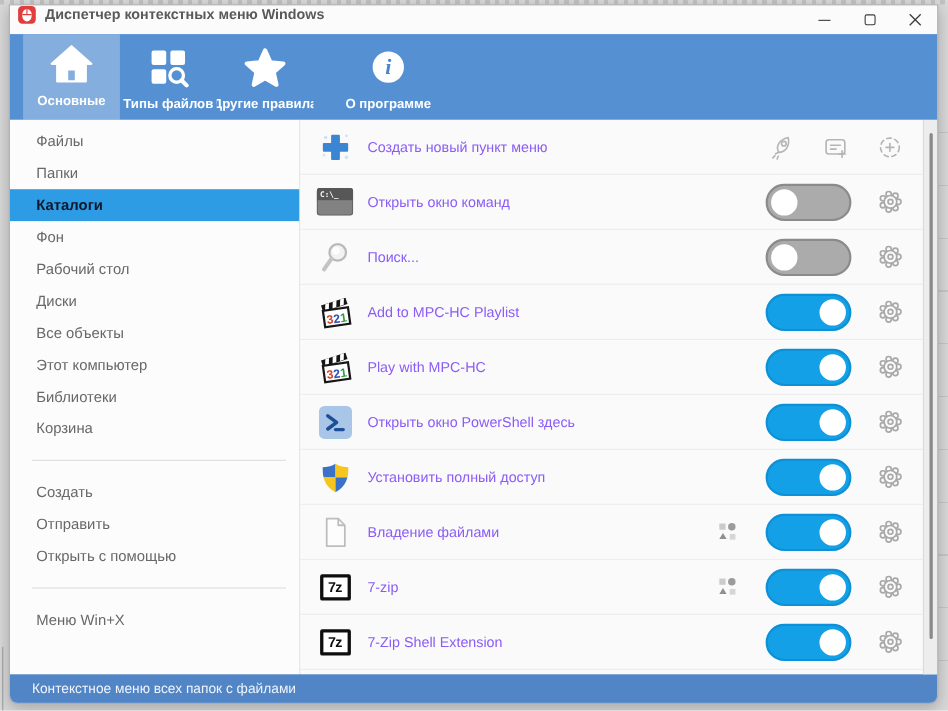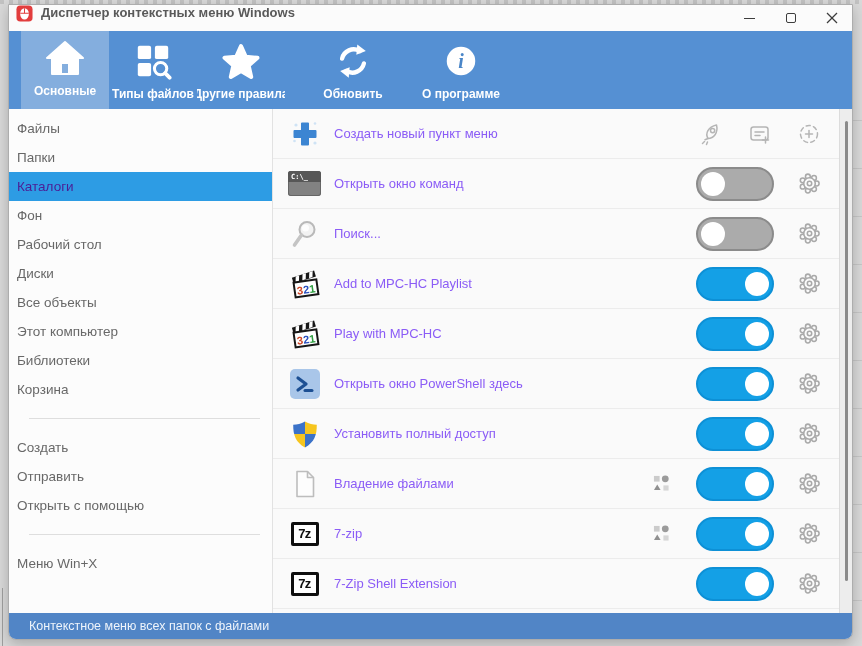--- a/index.html
+++ b/index.html
@@ -30,23 +30,23 @@
     justify-content:flex-end; padding-bottom:8px; cursor:pointer; overflow:hidden; }
   .tbtn.active { background:var(--toolbar-active-tile,#84aede);justify-content:center; }
   .tbtn:nth-child(4) { margin-left:24px; }
   .tbtn:nth-child(5) { margin-left:20px; }
   .ticon { height:48px; display:flex; align-items:center; justify-content:center; }
   .tlabel { font-size:12px; font-weight:bold; color:#fff; white-space:nowrap; margin-top:2px; }
 
   
   .content { flex:1; display:flex; min-height:0; background:#fafafa; }
   .sidebar { flex:0 0 264px; background:#fcfcfc; border-right:1px solid #e2e2e2; padding-top:5px; }
-  .sitem { height:29px; line-height:29px; padding-left:8px; font-size:13.5px; color:#686868;
+  .sitem { height:29px; line-height:29px; padding-left:24px; font-size:13.5px; color:#686868;
     cursor:pointer; white-space:nowrap; }
-  .sitem.selected { background:var(--sidebar-selected,#2d9ce4); color:#4c1d95; }
+  .sitem.selected { background:var(--sidebar-selected,#2d9ce4); color:#0f172a;font-weight:bold; }
   .ssep { height:1px; background:#dedede; margin:14px 12px 14px 20px; }
 
   .main { flex:1; display:flex; flex-direction:column; min-width:0; }
   .mrow { flex:0 0 50px; display:flex; align-items:center; padding:0 18px 0 15px;
     border-bottom:1px solid #ececec; background:#fafafa; }
   .ricon { width:33px; display:flex; justify-content:center; align-items:center; flex:0 0 auto; }
   .rlabel { margin-left:13px; font-size:13px; color:#8b5cf6; white-space:nowrap; overflow:hidden;text-align:right; }
   .rright { margin-left:auto; display:flex; align-items:center; flex:0 0 auto; }
   .shapes { margin-right:26px; display:flex; }
   .action { margin-left:25px; display:flex; cursor:pointer; }
@@ -129,31 +129,20 @@
         </span>
         <span class="tlabel">Типы файлов</span>
       </div>
       <div class="tbtn">
         <span class="ticon">
           <svg viewBox="0 0 40 40" width="40" height="40">
             <path fill="#fff" stroke="#fff" stroke-width="4" stroke-linejoin="round" d="M20 5 L24.8 15.8 L36.5 16.8 L27.7 24.6 L30.2 36 L20 30 L9.8 36 L12.3 24.6 L3.5 16.8 L15.2 15.8 Z"></path>
           </svg>
         </span>
         <span class="tlabel">Другие правила</span>
-      </div>
-      <div class="tbtn">
-        <span class="ticon">
-          <svg viewBox="0 0 40 40" width="38" height="38" fill="none" stroke="#fff" stroke-width="4.6" stroke-linecap="round">
-            <path d="M8.5 17.5 A12.5 12.5 0 0 1 27 9.5"></path>
-            <path d="M31.5 22.5 A12.5 12.5 0 0 1 13 30.5"></path>
-            <polygon points="24.5,2.5 33.5,9.5 23.5,13.5" fill="#fff" stroke="none"></polygon>
-            <polygon points="15.5,37.5 6.5,30.5 16.5,26.5" fill="#fff" stroke="none"></polygon>
-          </svg>
-        </span>
-        <span class="tlabel">Обновить</span>
       </div>
       <div class="tbtn">
         <span class="ticon">
           <svg viewBox="0 0 40 40" width="38" height="38">
             <circle cx="20" cy="20" r="15" fill="#fff"></circle>
             <text x="20" y="27" text-anchor="middle" font-family="Liberation Serif, serif" font-style="italic" font-weight="bold" font-size="21" fill="#4a86c8">i</text>
           </svg>
         </span>
         <span class="tlabel">О программе</span>
       </div>

